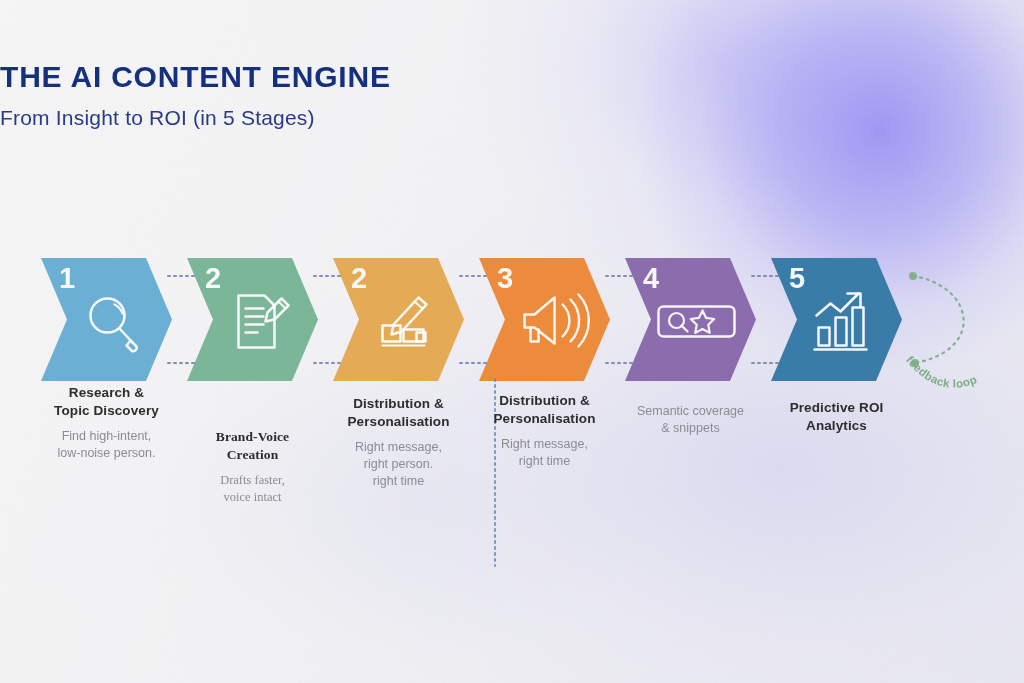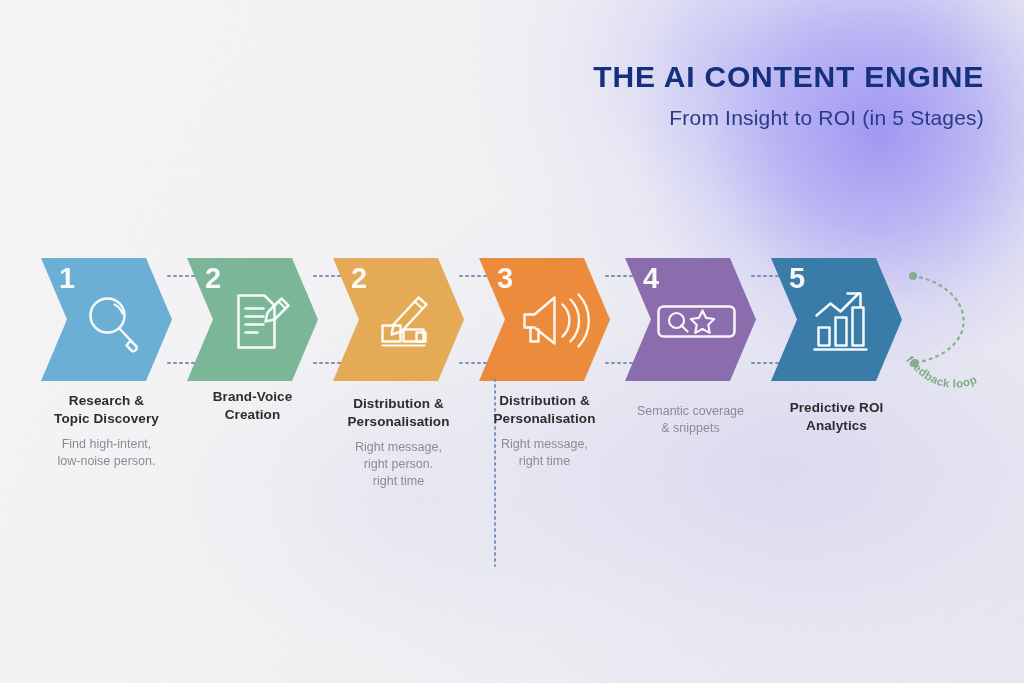--- a/index.html
+++ b/index.html
@@ -22,30 +22,29 @@
       radial-gradient(ellipse 520px 320px at 780px 470px, rgba(205,203,240,0.55) 0%, rgba(224,223,244,0.28) 55%, rgba(242,242,244,0) 100%),
       radial-gradient(ellipse 420px 260px at 420px 500px, rgba(225,226,240,0.55) 0%, rgba(240,240,245,0.15) 60%, rgba(242,242,244,0) 100%),
       linear-gradient(115deg,#f6f6f7 0%,#f3f3f5 40%,#eeeef3 70%,#e9e9f2 100%);
   }
   
   #grain {
     position:absolute; inset:0; opacity:0.5; pointer-events:none;
   }
 
   
-  #header { position:absolute; left:0; top:60px; width:984px; text-align:right; }
+  #header { position:absolute; left:0; top:60px; width:984px; text-align:left; }
   #title {
     font-size:30px; font-weight:bold; color:#15307c;
     letter-spacing:0.8px; line-height:1.1;
   }
   #subtitle {
     margin-top:13px;
     font-size:21px; color:#293a86; font-weight:400;
     letter-spacing:0.2px;
-    padding-left:40px;
   }
 
   
   #band { position:absolute; left:0; top:0; width:1024px; height:683px; pointer-events:none; }
 
   .num {
     position:absolute;
     font-size:29px; font-weight:bold; color:#ffffff;
     opacity:0.95;
   }
@@ -164,29 +163,31 @@
 <div id="numbers">
     <div class="num" style="left: 59px; top: 262px;">1</div>
     <div class="num" style="left: 205px; top: 262px;">2</div>
     <div class="num" style="left: 351px; top: 262px;">2</div>
     <div class="num" style="left: 497px; top: 262px;">3</div>
     <div class="num" style="left: 643px; top: 262px;">4</div>
     <div class="num" style="left: 789px; top: 262px;">5</div>
   </div>
 
 <div id="captions">
-    <div class="caption" style="left: 23px; top: 392px; width: 167px;">
+    <div class="caption" style="left: 23px; top: 384px; width: 167px;">
       <div class="cap-title">Research &amp;
 Topic Discovery</div>
       <div class="cap-sub">Find high-intent,
 low-noise person.</div>
     </div>
-    <div class="caption" style="left: 169px; top: 388px; width: 167px;">
+    <div class="caption" style="left: 169px; top: 428px; width: 167px; font-family: Liberation Serif, serif;">
       <div class="cap-title">Brand-Voice
 Creation</div>
+      <div class="cap-sub">Drafts faster,
+voice intact</div>
     </div>
     <div class="caption" style="left: 315px; top: 395px; width: 167px;">
       <div class="cap-title">Distribution &amp;
 Personalisation</div>
       <div class="cap-sub">Right message,
 right person.
 right time</div>
     </div>
     <div class="caption" style="left: 461px; top: 392px; width: 167px;">
       <div class="cap-title">Distribution &amp;

